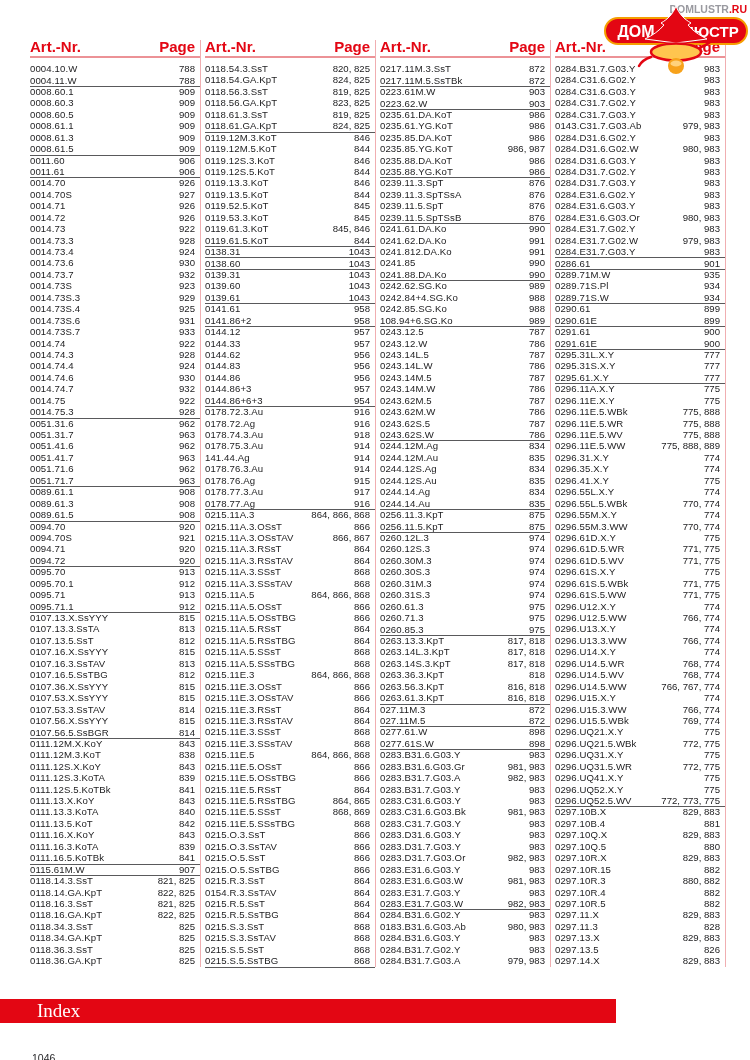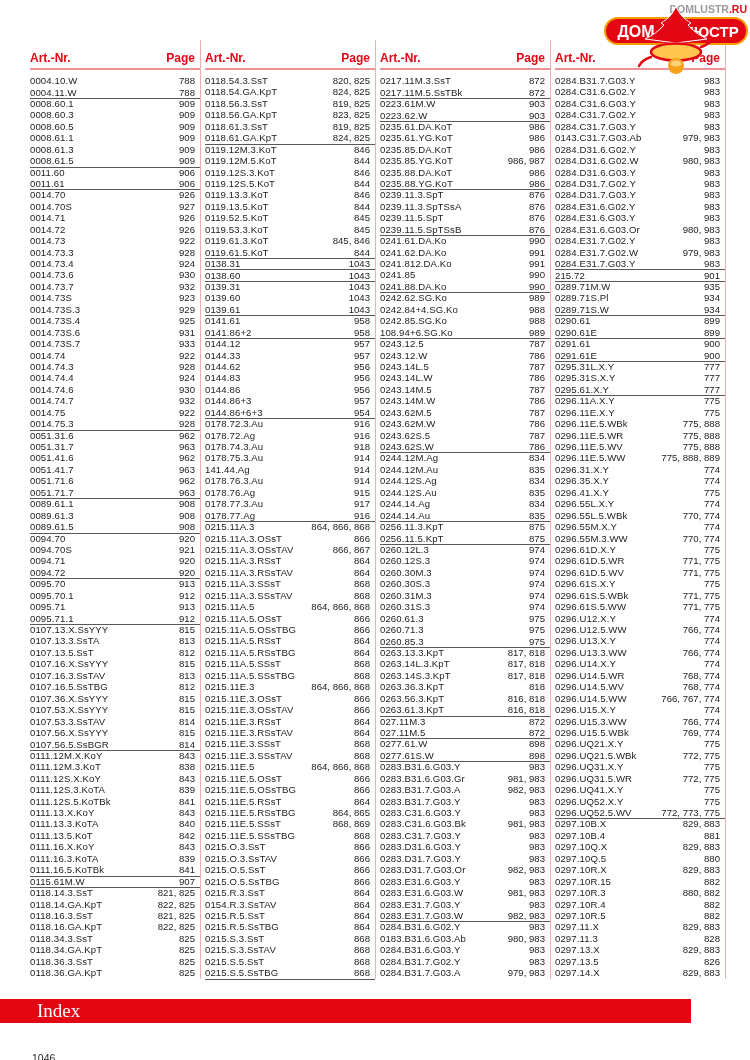--- a/index.html
+++ b/index.html
@@ -12,28 +12,28 @@
     --text:#1c1c1e;
   }
   html,body{margin:0;padding:0;}
   body{
     width:750px;height:1060px;position:relative;background:#ffffff;overflow:hidden;
     font-family:"Liberation Sans",sans-serif;color:var(--text);
   }
   .columns{position:absolute;left:30px;top:40px;display:flex;gap:4px;}
   .col{width:171px;box-sizing:border-box;padding-right:5px;border-right:1px solid var(--column-line-pink);}
   .col-head{display:flex;justify-content:space-between;align-items:flex-start;
-    color:var(--accent-red);font-weight:700;font-size:12px;line-height:13px;margin-right:-5px;padding-right:5px;margin-top:12px;}
+    color:var(--accent-red);font-weight:700;font-size:15px;line-height:13px;margin-right:-5px;padding-right:5px;}
   .head-rule{height:2px;background:var(--header-rule-pink);margin:3px -5px 5px 0;}
   .row{display:flex;justify-content:space-between;align-items:baseline;
     height:11.45px;white-space:nowrap;margin-right:-5px;padding-right:5px;}
   .row .art{font-size:9.6px;letter-spacing:0.1px;}
   .row .pg{font-size:9.6px;text-align:right;padding-left:4px;}
   .row.sep{box-shadow:0 1px 0 0 var(--group-rule-gray);align-items:center;}
-  .banner{position:absolute;left:0;top:999px;width:691px;height:24px;background:var(--accent-red);
+  .banner{position:absolute;left:0;top:999px;width:616px;height:24px;background:var(--accent-red);
     color:#ffffff;font-family:"Liberation Serif",serif;font-size:19px;line-height:24px;
     padding-left:37px;box-sizing:border-box;}
   .pagenum{position:absolute;left:32px;top:1032px;font-size:10.5px;color:#2a2a2c;margin-top:20px;}
   .logo{position:absolute;top:2px;right:1px;width:152px;height:74px;}
 </style>
 </head>
 <body style="--accent-red: #e30613; --header-rule-pink: #ec9296; --column-line-pink: #f0aeb1; --group-rule-gray: #59595b; --logo-orange: #f59e00; --logo-gray: #9a9aa0; --text: #1c1c1e;">
 
 <div class="columns">
     <div class="col">
@@ -1073,21 +1073,21 @@
       </div>
       <div class="row">
         <span class="art">0284.E31.7.G02.W</span>
         <span class="pg">979, 983</span>
       </div>
       <div class="row sep">
         <span class="art">0284.E31.7.G03.Y</span>
         <span class="pg">983</span>
       </div>
       <div class="row sep">
-        <span class="art">215.72</span>
+        <span class="art">0286.61</span>
         <span class="pg">901</span>
       </div>
       <div class="row">
         <span class="art">0289.71M.W</span>
         <span class="pg">935</span>
       </div>
       <div class="row">
         <span class="art">0289.71S.Pl</span>
         <span class="pg">934</span>
       </div>

